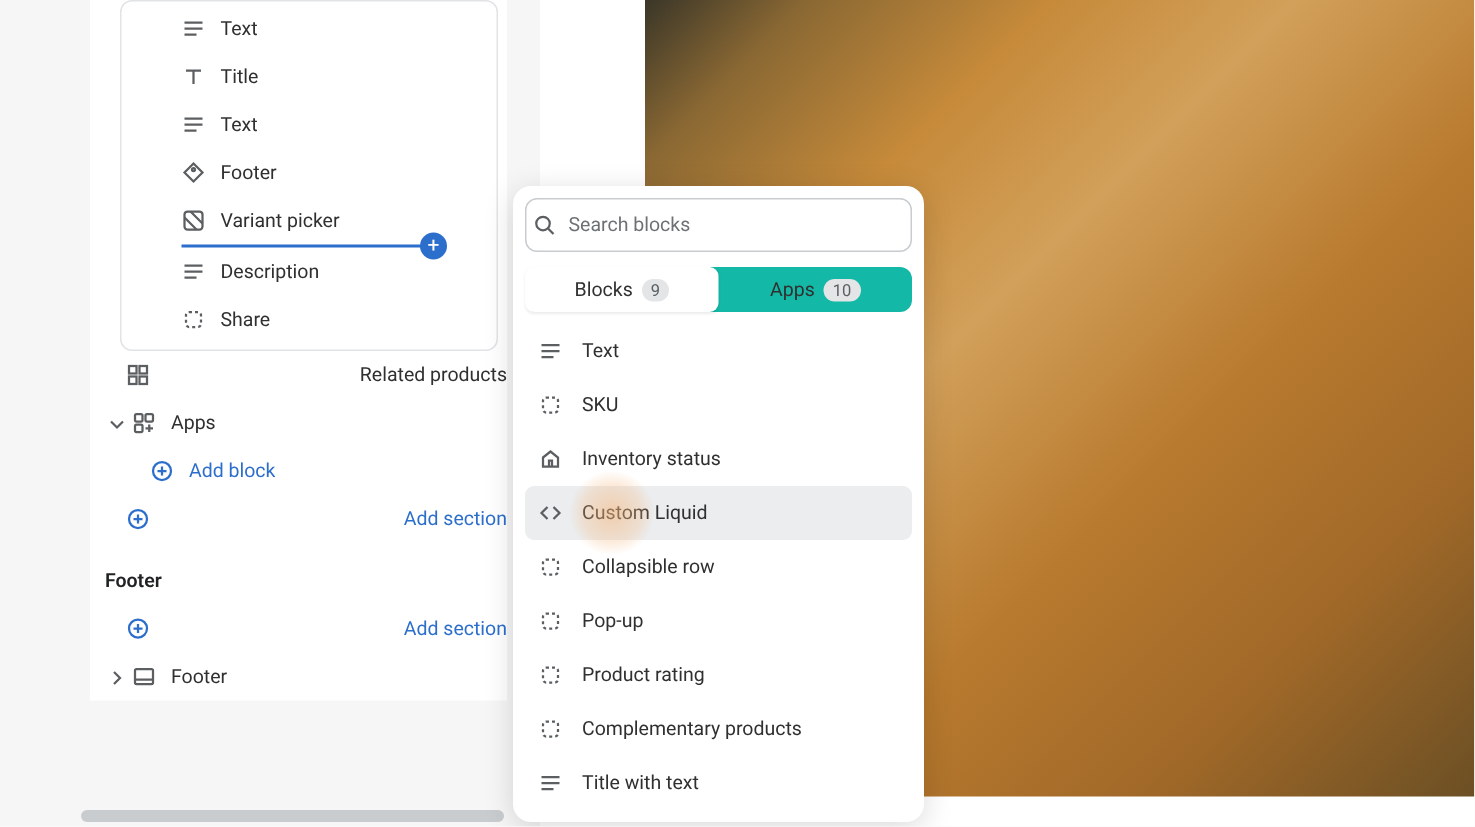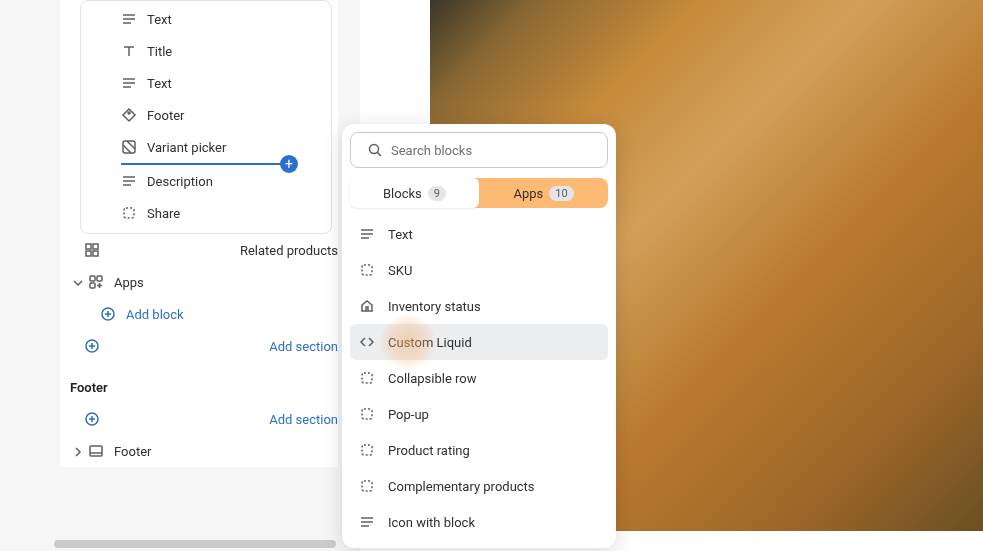--- a/index.html
+++ b/index.html
@@ -25,26 +25,26 @@
   .scrollbar { position: absolute; left: 54px; bottom: 3px; width: 282px; height: 8px; background: #c9cccf; border-radius: 4px; }
 
   .preview { position: absolute; left: 360px; top: 0; width: 623px; height: 551px; background: #fff; }
   .preview-inner { position: absolute; left: 8px; top: 0; right: 0; bottom: 0; background: #fff; overflow: hidden; }
   .product-image {
     position: absolute; left: 62px; top: 0; right: 0; bottom: 20px;
     background: linear-gradient(135deg, #3a3628 0%, #8a6833 10%, #c68a3a 25%, #d2a05a 40%, #b87a2e 60%, #a06828 80%, #6b4f24 100%);
   }
 
   .popover { position: absolute; left: 342px; top: 124px; width: 274px; background: #fff; border-radius: 12px; box-shadow: 0 4px 20px rgba(0,0,0,0.15); padding: 8px; }
-  .search-wrap { display: flex; align-items: center; border: 1px solid #c9cccf; border-radius: 8px; height: 36px; padding: 0 16px; margin-bottom: 10px; }
+  .search-wrap { display: flex; align-items: center; border: 1px solid #c9cccf; border-radius: 8px; height: 36px; padding: 0 4px; margin-bottom: 10px; }
   .search-wrap .ico { width: 16px; height: 16px; margin-right: 8px; display: inline-flex; }
   .search-input { border: none; outline: none; font-size: 13px; flex: 1; color: #303030; background: transparent; }
   .search-input::placeholder { color: #6d7175; }
 
-  .tabs { display: flex; background: #fdba74; border-radius: 8px; padding: 0; margin-bottom: 8px; }
+  .tabs { display: flex; background: #14b8a6; border-radius: 8px; padding: 0; margin-bottom: 8px; }
   .tab { flex: 1; height: 30px; display: flex; align-items: center; justify-content: center; gap: 6px; font-size: 13px; color: #303030; border-radius: 6px; cursor: pointer; }
   .tab.active { background: #fff; box-shadow: 0 1px 2px rgba(0,0,0,0.08); }
   .badge { background: #e4e5e7; color: #5c5f62; font-size: 11px; padding: 1px 6px; border-radius: 8px; }
 
   .pop-item { display: flex; align-items: center; height: 36px; padding: 0 8px; font-size: 13px; color: #303030; border-radius: 6px; cursor: pointer; }
   .pop-item .ico { width: 18px; height: 18px; margin-right: 12px; display: inline-flex; align-items: center; justify-content: center; }
   .pop-item.hovered { background: #ebedef; }
 
   .click-halo { position: absolute; left: 380px; top: 314px; width: 56px; height: 56px; border-radius: 50%; background: radial-gradient(circle, rgba(245,180,120,0.55) 0%, rgba(245,180,120,0.25) 50%, rgba(245,180,120,0) 72%); pointer-events: none; z-index: 50; }
 
@@ -359,17 +359,17 @@
         </svg>
       </span>
     <span>Complementary products</span>
   </div>
   <div class="pop-item">
     <span class="ico">
         <svg width="16" height="16">
           <use href="#i-text"></use>
         </svg>
       </span>
-    <span>Icon with block</span>
+    <span>Title with text</span>
   </div>
 </div>
 
 <div class="click-halo"></div>
 
 </body></html>

